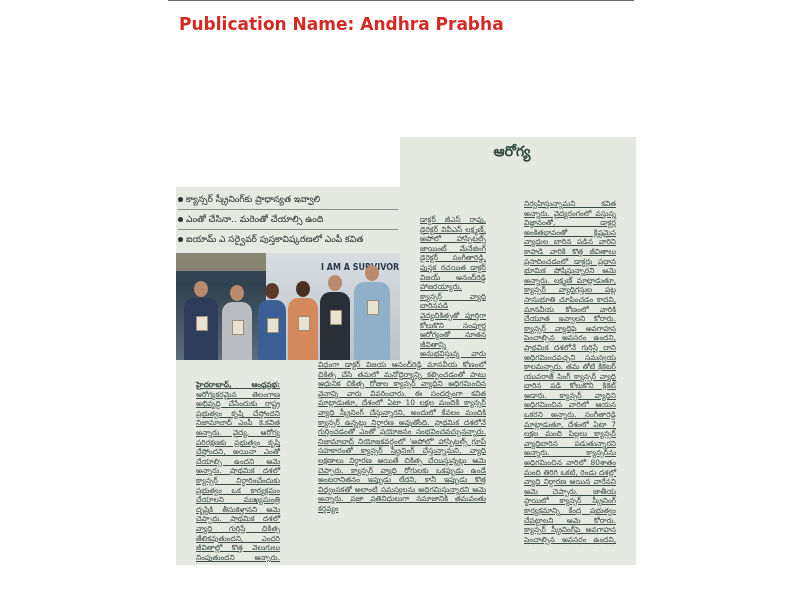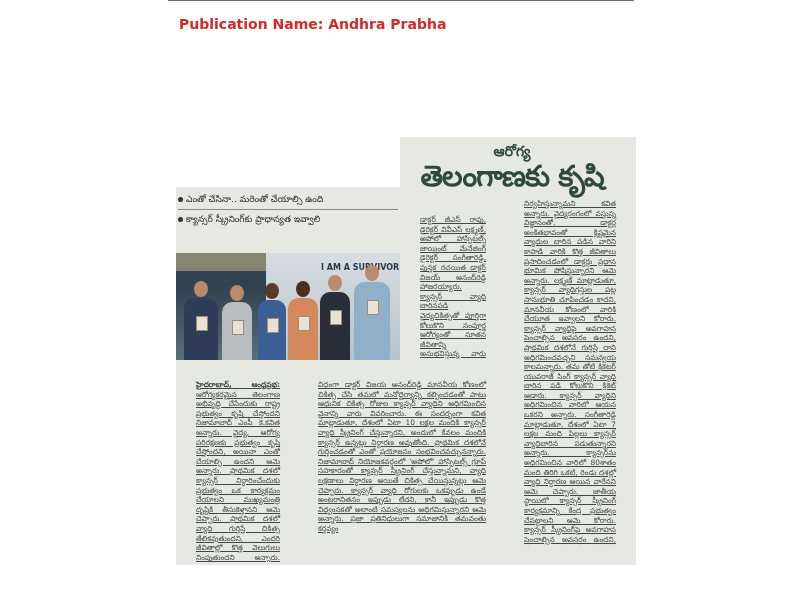--- a/index.html
+++ b/index.html
@@ -5,21 +5,21 @@
   html, body { margin: 0; padding: 0; }
   body {
     width: 800px; height: 600px; background: #ffffff; position: relative; overflow: hidden;
     font-family: "DejaVu Sans", sans-serif;
   }
   .top-rule {
     position: absolute; left: 168px; top: 0; width: 466px; height: 1px; background: #6b6b6b;
   }
   .meta {
     position: absolute; left: 179px; top: 17px; color: #d42a24;
-    font-family: "DejaVu Sans", sans-serif; font-weight: bold; font-size: 14px; line-height: 15px;
+    font-family: "DejaVu Sans", sans-serif; font-weight: bold; font-size: 17px; line-height: 15px;
   }
   .meta div { white-space: nowrap; }
   .clip {
     position: absolute; background: #e6e8e2;
   }
   .clip-left { left: 176px; top: 187px; width: 224px; height: 378px; }
   .clip-right { left: 400px; top: 137px; width: 236px; height: 428px; }
   .headline {
     position: absolute; left: 400px; top: 137px; width: 224px; height: 58px;
     text-align: center; color: #2f4a3a;
@@ -43,45 +43,45 @@
     background: linear-gradient(180deg, #d8dde1, #b8c3cb);
   }
   .photo .ceiling { position: absolute; left: 0; top: 0; width: 100%; height: 18px; background: #c9b88a; opacity: .55; }
   .photo .sign { position: absolute; left: 145px; top: 10px; font-size: 8px; font-weight: bold; color: #2a3a4a; text-align: center; line-height: 9px; }
   .person { position: absolute; bottom: 0; border-radius: 10px 10px 0 0; }
   .person .head { position: absolute; width: 14px; height: 16px; border-radius: 50%; background: #b98a6c; left: 50%; margin-left: -7px; top: -17px; }
   .person .book { position: absolute; width: 10px; height: 13px; background: #e8e2d2; border: 1px solid #9a8e70; left: 50%; margin-left: -5px; top: 18px; }
   .col { position: absolute; font-size: 7.4px; line-height: 9.6px; color: #3b4a44; text-align: justify; overflow: hidden; }
   .col p { margin: 16px; text-decoration: underline; }
   .col1 { left: 180px; top: 364px; width: 116px; height: 198px; }
-  .col2 { left: 302px; top: 364px; width: 200px; height: 198px; }
+  .col2 { left: 302px; top: 344px; width: 200px; height: 198px; }
   .col2top { left: 404px; top: 199px; width: 98px; height: 160px; }
   .col3 { left: 508px; top: 183px; width: 124px; height: 363px; }
   .dateline { font-weight: bold; }
 </style>
 </head>
 <body>
 
 <div class="top-rule"></div>
 
 <div class="meta">
   <div>Publication Name: Andhra Prabha</div>
 </div>
 
 <div class="clip clip-left"></div>
 <div class="clip clip-right"></div>
 
 <div class="headline">
   <div class="kicker">ఆరోగ్య</div>
-  <div class="main-title">తెలంగాణకు కృషి</div>
 </div>
 
 <div class="subheads">
+  <div class="subhead"><span class="bullet"></span><span>క్యాన్సర్ స్క్రీనింగ్‌కు ప్రాధాన్యత ఇవ్వాలి</span></div>
   <div class="subhead"><span class="bullet"></span><span>ఎంతో చేసినా.. మరెంతో చేయాల్సి ఉంది</span></div>
-  <div class="subhead"><span class="bullet"></span><span>క్యాన్సర్ స్క్రీనింగ్‌కు ప్రాధాన్యత ఇవ్వాలి</span></div>
+  <div class="subhead"><span class="bullet"></span><span>ఐయామ్ ఎ సర్వైవర్ పుస్తకావిష్కరణలో ఎంపీ కవిత</span></div>
 </div>
 
 <div class="photo">
   <div class="ceiling"></div>
   <div class="backdrop"></div>
   <div class="sign">I AM A SURVIVOR</div>
   <div class="person" style="left:8px;width:34px;height:62px;background:#2e3c5a;">
       <div class="head"></div>
       <div class="book"></div>
     </div>

